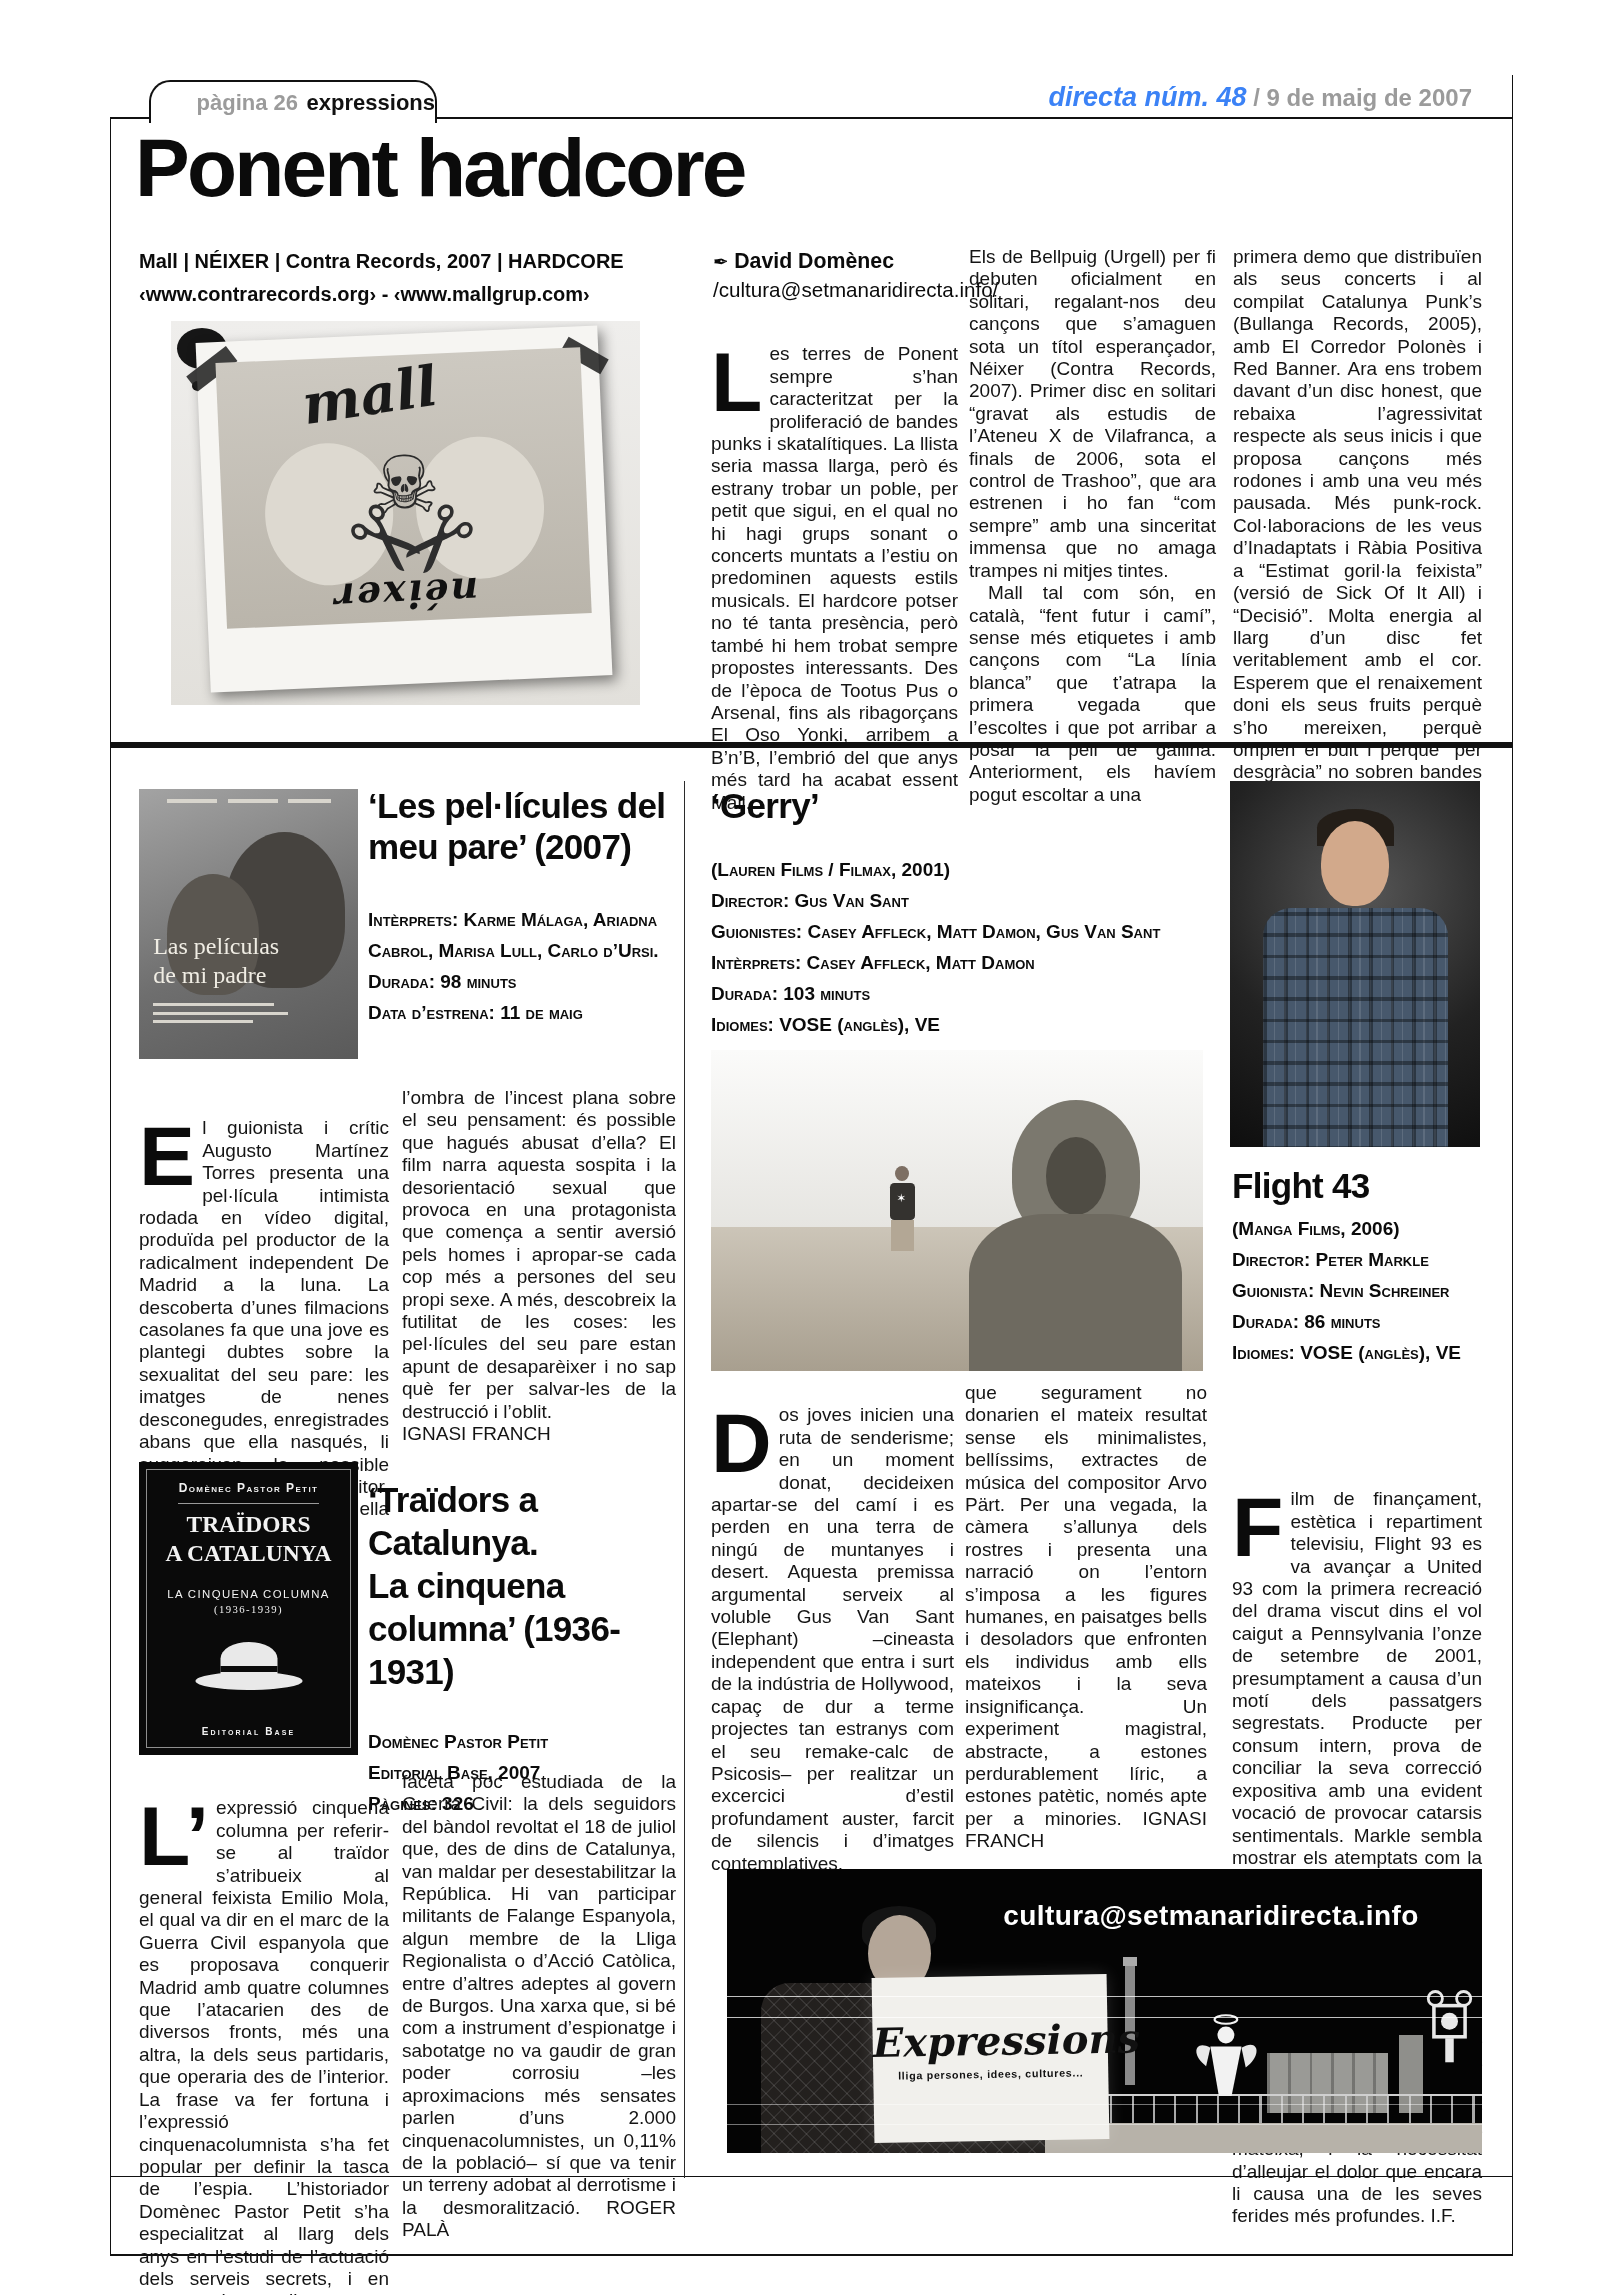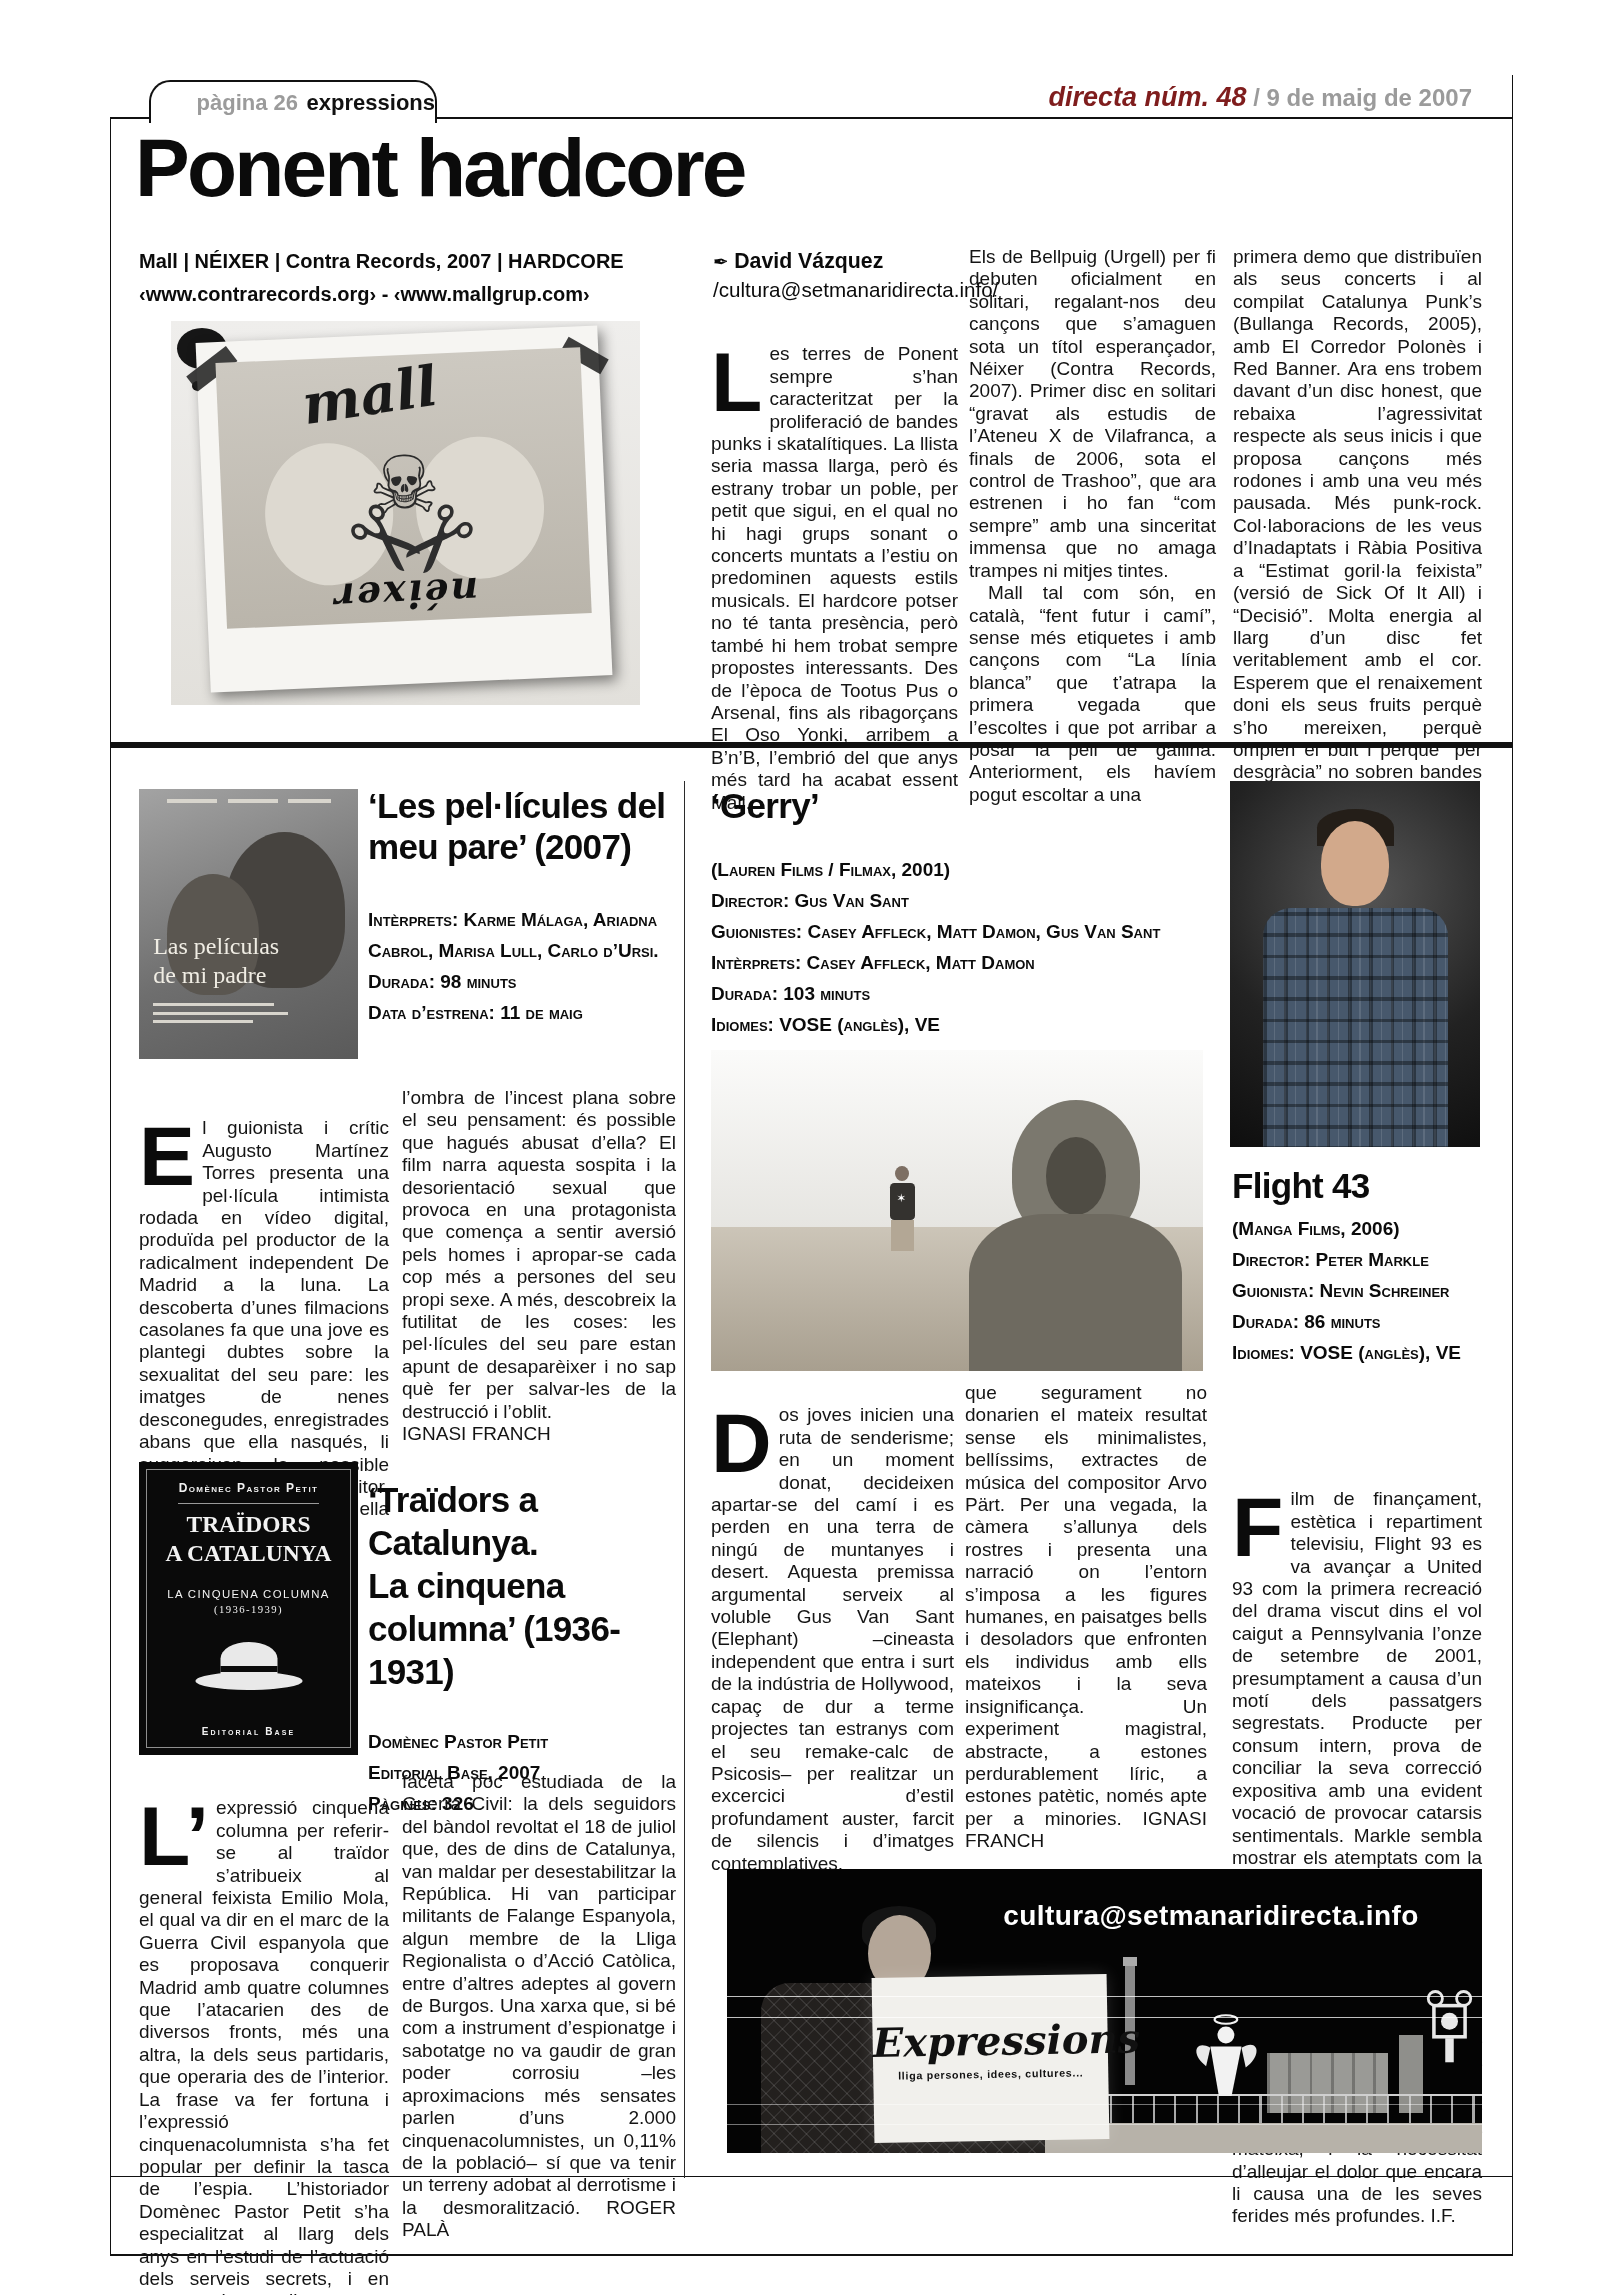--- a/index.html
+++ b/index.html
@@ -8,21 +8,21 @@
   .abs{position:absolute;}
   
   .rule{position:absolute;background:#111;}
   
   .tab{position:absolute;left:149px;top:80px;width:284px;height:41px;background:#fff;
        border:2.1px solid #111;border-bottom:none;border-radius:21.3px 21.3px 0 0;
        display:flex;align-items:center;justify-content:flex-end;gap:8.5px;z-index:3;}
   .tab .pg{color:#9b9b9b;font-weight:bold;font-size:22px;}
   .tab .sec{color:#111;font-weight:bold;font-size:22px;}
   .masthead-right{position:absolute;left:924px;top:82px;width:548px;text-align:right;z-index:3;}
-  .masthead-right .issue{font-size:27px;font-weight:bold;font-style:italic;color:#7f1d1d;}
+  .masthead-right .issue{font-size:27px;font-weight:bold;font-style:italic;color:#3b82f6;}
   .masthead-right .date{font-size:24px;font-weight:bold;color:#9b9b9b;}
   
   .main-title{position:absolute;left:135px;top:127px;font-size:82px;font-weight:800;
               letter-spacing:-2.8px;line-height:1;}
   .album-credits{position:absolute;left:139px;top:250px;font-size:20px;font-weight:bold;letter-spacing:0px;}
   .album-links{position:absolute;left:139px;top:283px;font-size:20px;font-weight:bold;}
   .byline{position:absolute;left:713px;top:247px;width:249px;font-size:20.6px;line-height:28.4px;}
   .byline .name{font-weight:bold;font-size:21.3px;}
   .pen{font-size:18.5px;margin-right:5.7px;}
   .bodycol{position:absolute;font-size:19px;line-height:22.4px;text-align:justify;
@@ -152,21 +152,21 @@
         <span class="script mall">mall</span>
         <span class="skull">☠</span>
         <span class="scis" style="left:124px;top:132px;transform:rotate(45deg);">✂</span>
         <span class="scis" style="left:174px;top:132px;transform:rotate(135deg);">✂</span>
         <span class="script neixer">néixer</span>
       </div>
     </div>
   </figure>
 
   <div class="byline">
-    <div><span class="pen">✒</span><span class="name">David Vázquez</span></div>
+    <div><span class="pen">✒</span><span class="name">David Domènec</span></div>
     <div>/cultura@setmanaridirecta.info/</div>
   </div>
   <div class="bodycol" style="left:711px;top:321px;width:247px;">
     <span class="dropcap">L</span><span>es terres de Ponent sempre s’han caracteritzat per la proliferació de bandes punks i skatalítiques. La llista seria massa llarga, però és estrany trobar un poble, per petit que sigui, en el qual no hi hagi grups sonant o concerts muntats a l’estiu on predominen aquests estils musicals. El hardcore potser no té tanta presència, però també hi hem trobat sempre propostes interessants. Des de l’època de Tootus Pus o Arsenal, fins als ribagorçans El Oso Yonki, arribem a B’n’B, l’embrió del que anys més tard ha acabat essent Mall.</span>
   </div>
   <div class="bodycol" style="left:969px;top:246px;width:247px;">Els de Bellpuig (Urgell) per fi debuten oficialment en solitari, regalant-nos deu cançons que s’amaguen sota un títol esperançador, Néixer (Contra Records, 2007). Primer disc en solitari “gravat als estudis de l’Ateneu X de Vilafranca, a finals de 2006, sota el control de Trashoo”, que ara estrenen i ho fan “com sempre” amb una sinceritat immensa que no amaga trampes ni mitjes tintes.
  Mall tal com són, en català, “fent futur i camí”, sense més etiquetes i amb cançons com “La línia blanca” que t’atrapa la primera vegada que l’escoltes i que pot arribar a posar la pell de gallina. Anteriorment, els havíem pogut escoltar a una</div>
   <div class="bodycol" style="left:1233px;top:246px;width:249px;">primera demo que distribuïen als seus concerts i al compilat Catalunya Punk’s (Bullanga Records, 2005), amb El Corredor Polonès i Red Banner. Ara ens trobem davant d’un disc honest, que rebaixa l’agressivitat respecte als seus inicis i que proposa cançons més rodones i amb una veu més pausada. Més punk-rock. Col·laboracions de les veus d’Inadaptats i Ràbia Positiva a “Estimat goril·la feixista” (versió de Sick Of It All) i “Decisió”. Molta energia al llarg d’un disc fet veritablement amb el cor. Esperem que el renaixement doni els seus fruits perquè s’ho mereixen, perquè omplen el buit i perquè “per desgràcia” no sobren bandes com aquestes.</div>
 
   <div class="divider"></div>

